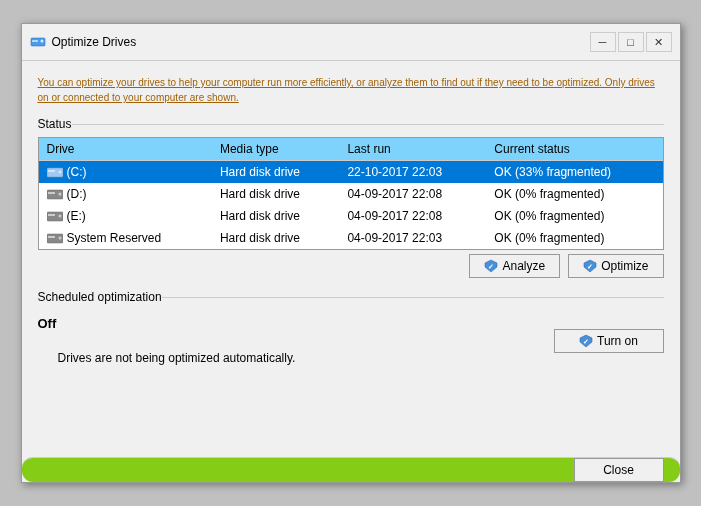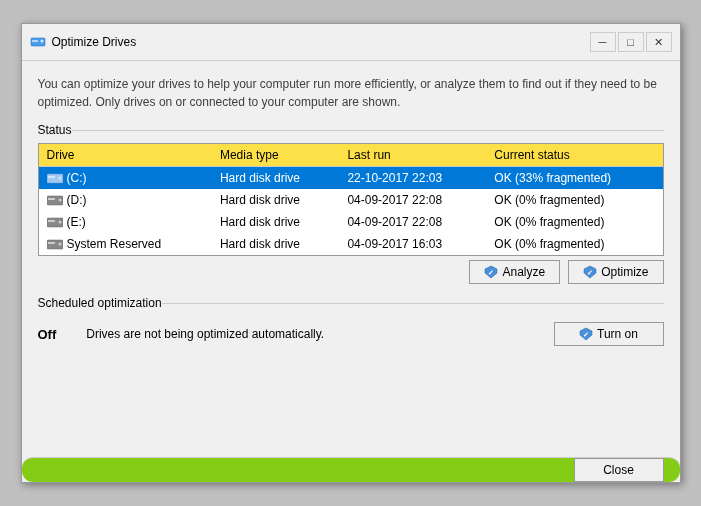--- a/index.html
+++ b/index.html
@@ -58,23 +58,24 @@
     }
 
     .content {
       padding: 14px 16px;
       flex: 1;
       display: flex;
       flex-direction: column;
       gap: 12px;
     }
     .description {
-      font-size: 12px;
-      color: #404040;
+      font-size: 10px;
+      color: #a16207;
       line-height: 1.5;
+      text-decoration: underline;
     }
     .section-header {
       display: flex;
       align-items: center;
       gap: 0;
       margin-bottom: 6px;
     }
     .section-label {
       font-size: 12px;
       color: #000;
@@ -88,21 +89,21 @@
     
     .drive-table-container {
       border: 1px solid #999;
       background: #fff;
     }
     table {
       width: 100%;
       border-collapse: collapse;
     }
     thead tr {
-      background: #fde047;
+      background: #7dd3fc;
     }
     thead th {
       text-align: left;
       padding: 4px 8px;
       font-size: 12px;
       font-weight: normal;
       border-bottom: 1px solid #ccc;
       color: #000;
     }
     tbody tr {
@@ -142,22 +143,22 @@
       flex-direction: column;
       gap: 6px;
     }
     .sched-row {
       display: flex;
       align-items: center;
       justify-content: space-between;
     }
     .sched-info {
       display: flex;
-      flex-direction: row;
-      gap: 10px;
+      flex-direction: column;
+      gap: 20px;
     }
     .sched-status {
       font-weight: bold;
       font-size: 13px;
     }
     .sched-desc {
       font-size: 12px;
       color: #000;
       margin-left: 20px;
     }
@@ -243,21 +244,21 @@
                 <td>04-09-2017 22:08</td>
                 <td>OK (0% fragmented)</td>
               </tr>
               <tr>
                 <td><svg width="16" height="12" viewBox="0 0 16 12" style="vertical-align:middle;margin-right:4px;">
       <rect x="0" y="1" width="16" height="9" rx="1" fill="#888" stroke="#666" stroke-width="0.5"></rect>
       <rect x="1" y="3" width="7" height="2" rx="0.3" fill="#ccc"></rect>
       <circle cx="13" cy="5" r="1.5" fill="#ccc"></circle>
     </svg>System Reserved</td>
                 <td>Hard disk drive</td>
-                <td>04-09-2017 16:03</td>
+                <td>04-09-2017 22:03</td>
                 <td>OK (0% fragmented)</td>
               </tr>
             </tbody>
         </table>
       </div>
 
       <div class="buttons-row">
         <button class="btn">
           <svg width="14" height="14" viewBox="0 0 14 14">
             <polygon points="7,1 13,4 13,8 7,13 1,8 1,4" fill="#4a90d9" stroke="#1a5fa8" stroke-width="0.5"></polygon>

